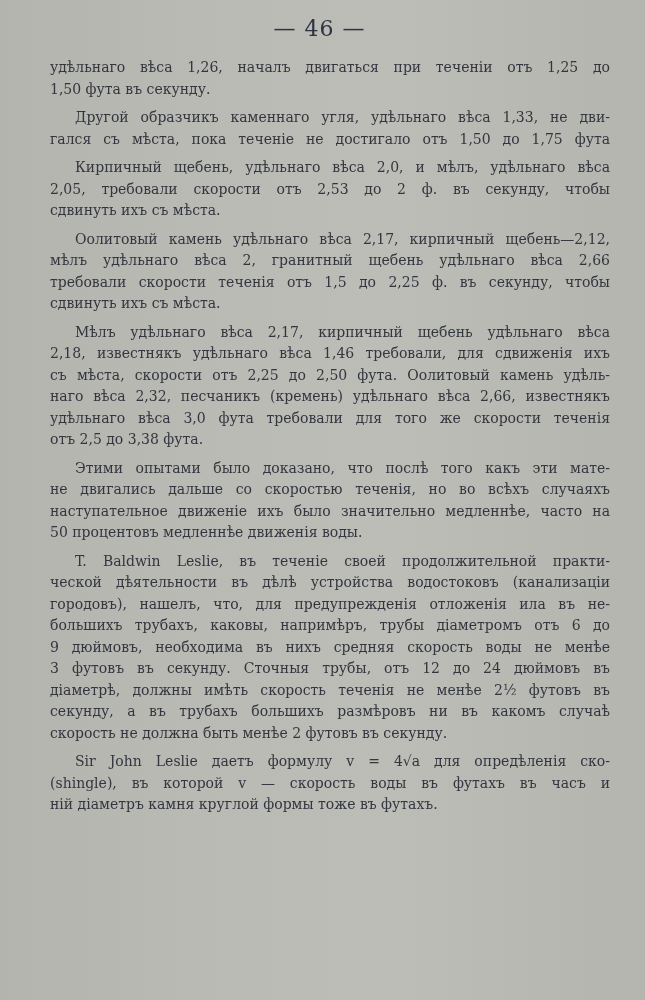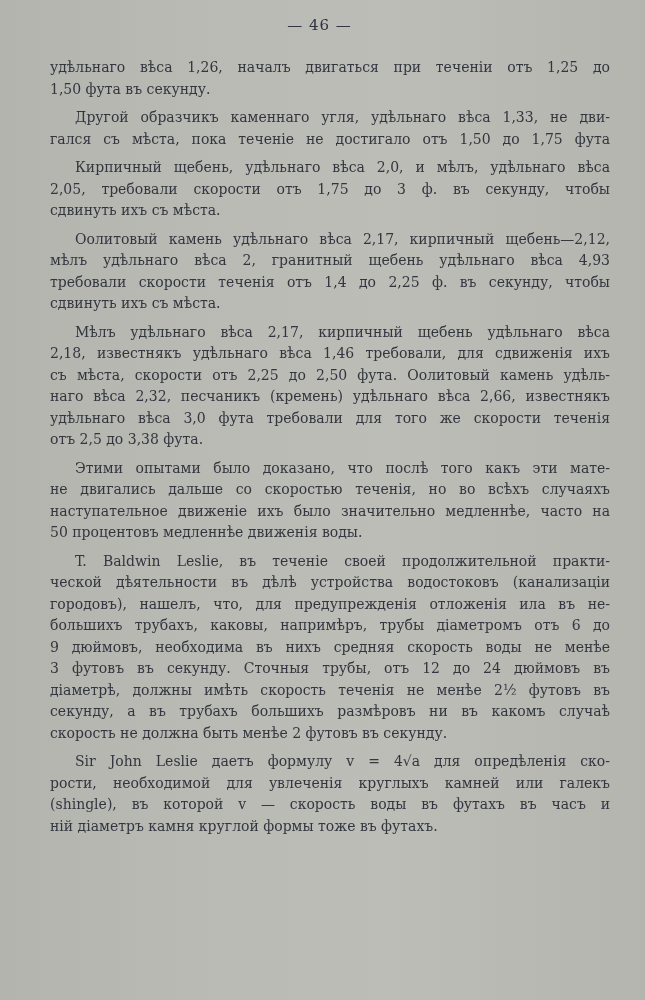--- a/index.html
+++ b/index.html
@@ -20,21 +20,21 @@
       width: 645px;
       height: 1000px;
       background: linear-gradient(90deg, #b3b4ae 0%, #b9bab4 30%, #bcbdb7 60%, #b4b5af 100%);
     }
     .page-number {
       position: absolute;
       top: 16px;
       left: 0;
       width: 639px;
       text-align: center;
-      font-size: 15px;
+      font-size: 22px;
       color: #2e3240;
       letter-spacing: 1px;
     }
     .body-text {
       position: absolute;
       left: 50px;
       top: 57px;
       width: 560px;
       color: #33363f;
       font-size: 14px;
@@ -71,28 +71,28 @@
       <span class="line last">1,50 фута въ секунду.</span>
     </div>
 
     <div class="para">
       <span class="line indent">Другой образчикъ каменнаго угля, удѣльнаго вѣса 1,33, не дви-</span>
       <span class="line">гался съ мѣста, пока теченіе не достигало отъ 1,50 до 1,75 фута</span>
     </div>
 
     <div class="para">
       <span class="line indent">Кирпичный щебень, удѣльнаго вѣса 2,0, и мѣлъ, удѣльнаго вѣса</span>
-      <span class="line">2,05, требовали скорости отъ 1,75 до 3 ф. въ секунду, чтобы</span>
+      <span class="line">2,05, требовали скорости отъ 2,53 до 2 ф. въ секунду, чтобы</span>
       <span class="line last">сдвинуть ихъ съ мѣста.</span>
     </div>
 
     <div class="para">
       <span class="line indent">Оолитовый камень удѣльнаго вѣса 2,17, кирпичный щебень—2,12,</span>
-      <span class="line">мѣлъ удѣльнаго вѣса 2, гранитный щебень удѣльнаго вѣса 4,93</span>
-      <span class="line">требовали скорости теченія отъ 1,4 до 2,25 ф. въ секунду, чтобы</span>
+      <span class="line">мѣлъ удѣльнаго вѣса 2, гранитный щебень удѣльнаго вѣса 2,66</span>
+      <span class="line">требовали скорости теченія отъ 1,5 до 2,25 ф. въ секунду, чтобы</span>
       <span class="line last">сдвинуть ихъ съ мѣста.</span>
     </div>
 
     <div class="para">
       <span class="line indent">Мѣлъ удѣльнаго вѣса 2,17, кирпичный щебень удѣльнаго вѣса</span>
       <span class="line">2,18, известнякъ удѣльнаго вѣса 1,46 требовали, для сдвиженія ихъ</span>
       <span class="line">съ мѣста, скорости отъ 2,25 до 2,50 фута. Оолитовый камень удѣль-</span>
       <span class="line">наго вѣса 2,32, песчаникъ (кремень) удѣльнаго вѣса 2,66, известнякъ</span>
       <span class="line">удѣльнаго вѣса 3,0 фута требовали для того же скорости теченія</span>
       <span class="line last">отъ 2,5 до 3,38 фута.</span>
@@ -112,19 +112,18 @@
       <span class="line">большихъ трубахъ, каковы, напримѣръ, трубы діаметромъ отъ 6 до</span>
       <span class="line">9 дюймовъ, необходима въ нихъ средняя скорость воды не менѣе</span>
       <span class="line">3 футовъ въ секунду. Сточныя трубы, отъ 12 до 24 дюймовъ въ</span>
       <span class="line">діаметрѣ, должны имѣть скорость теченія не менѣе 2½ футовъ въ</span>
       <span class="line">секунду, а въ трубахъ большихъ размѣровъ ни въ какомъ случаѣ</span>
       <span class="line last">скорость не должна быть менѣе 2 футовъ въ секунду.</span>
     </div>
 
     <div class="para">
       <span class="line indent">Sir John Leslie даетъ формулу v = 4√a для опредѣленія ско-</span>
-      <span class="line">рости, необходимой для увлеченія круглыхъ камней или галекъ</span>
       <span class="line">(shingle), въ которой v — скорость воды въ футахъ въ часъ и</span>
       <span class="line last">ній діаметръ камня круглой формы тоже въ футахъ.</span>
     </div>
 
   </div>
 </div>
 
 </body></html>

